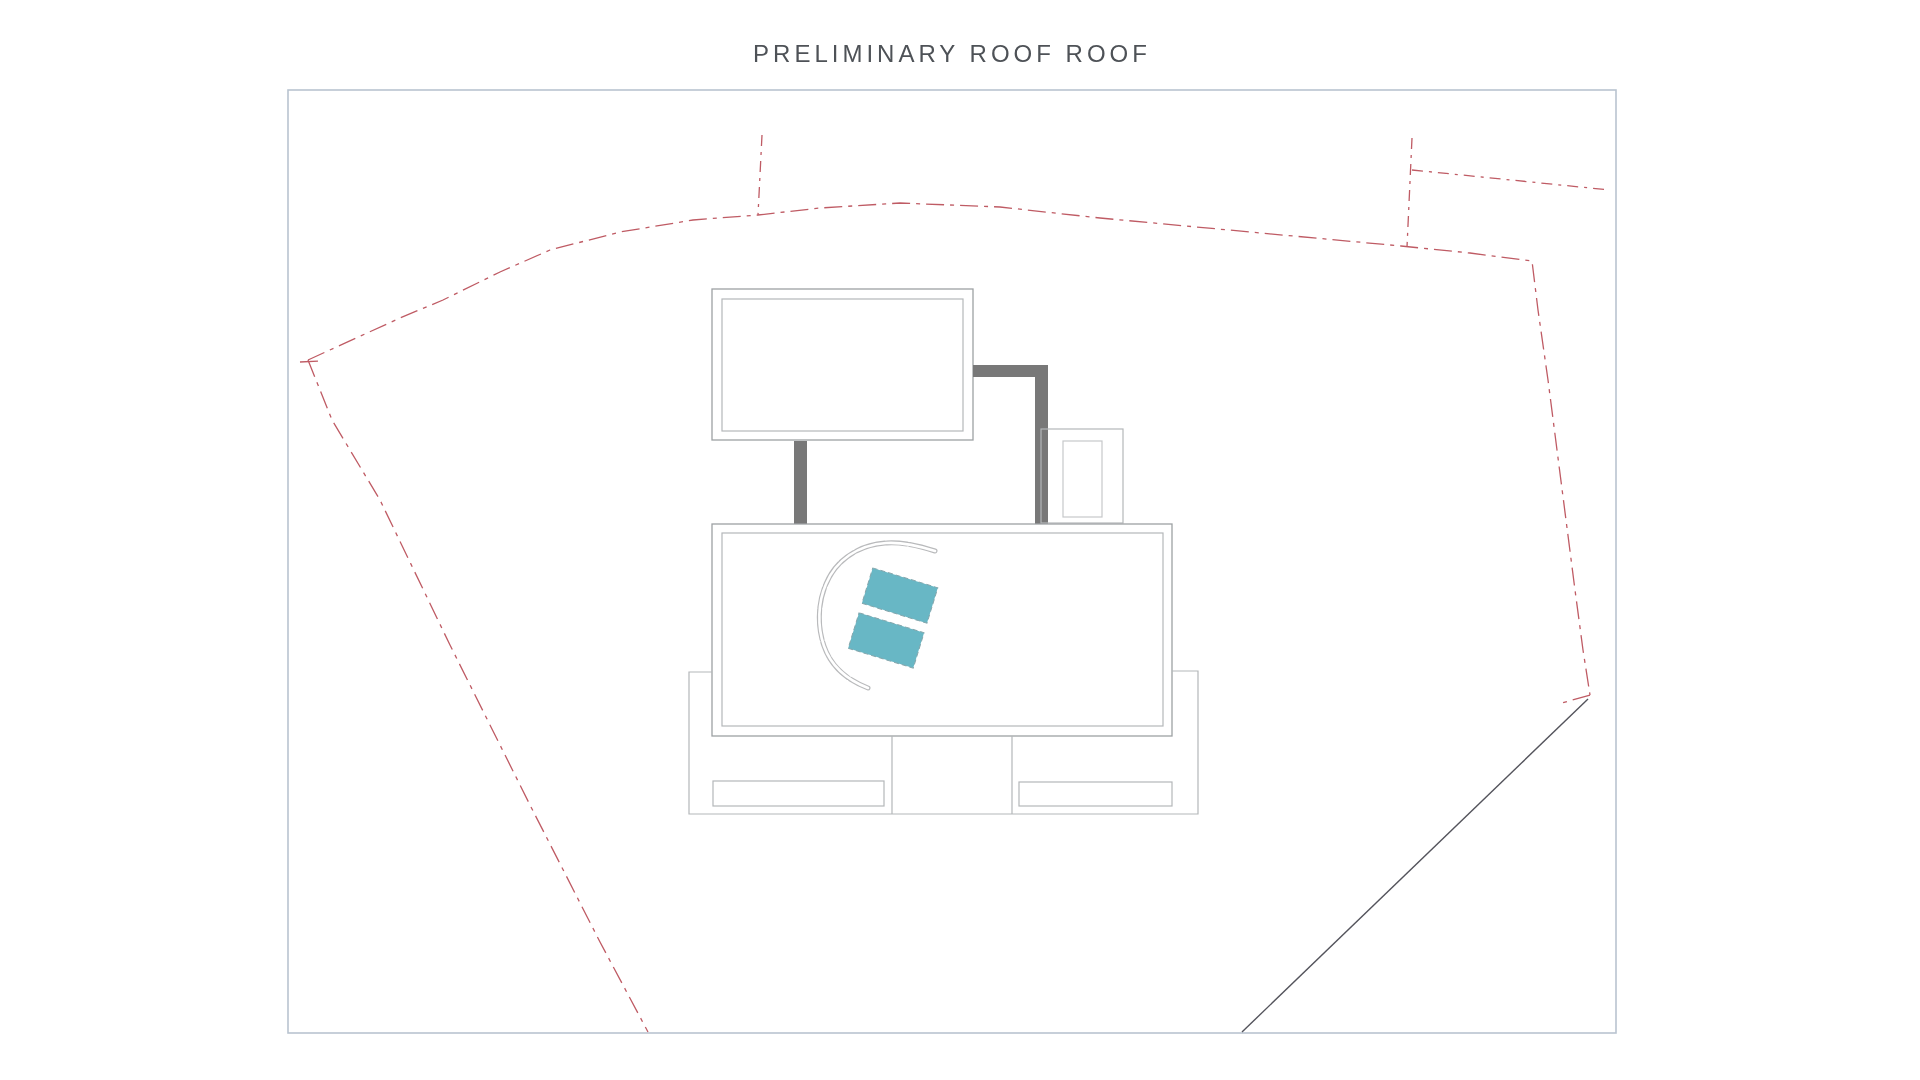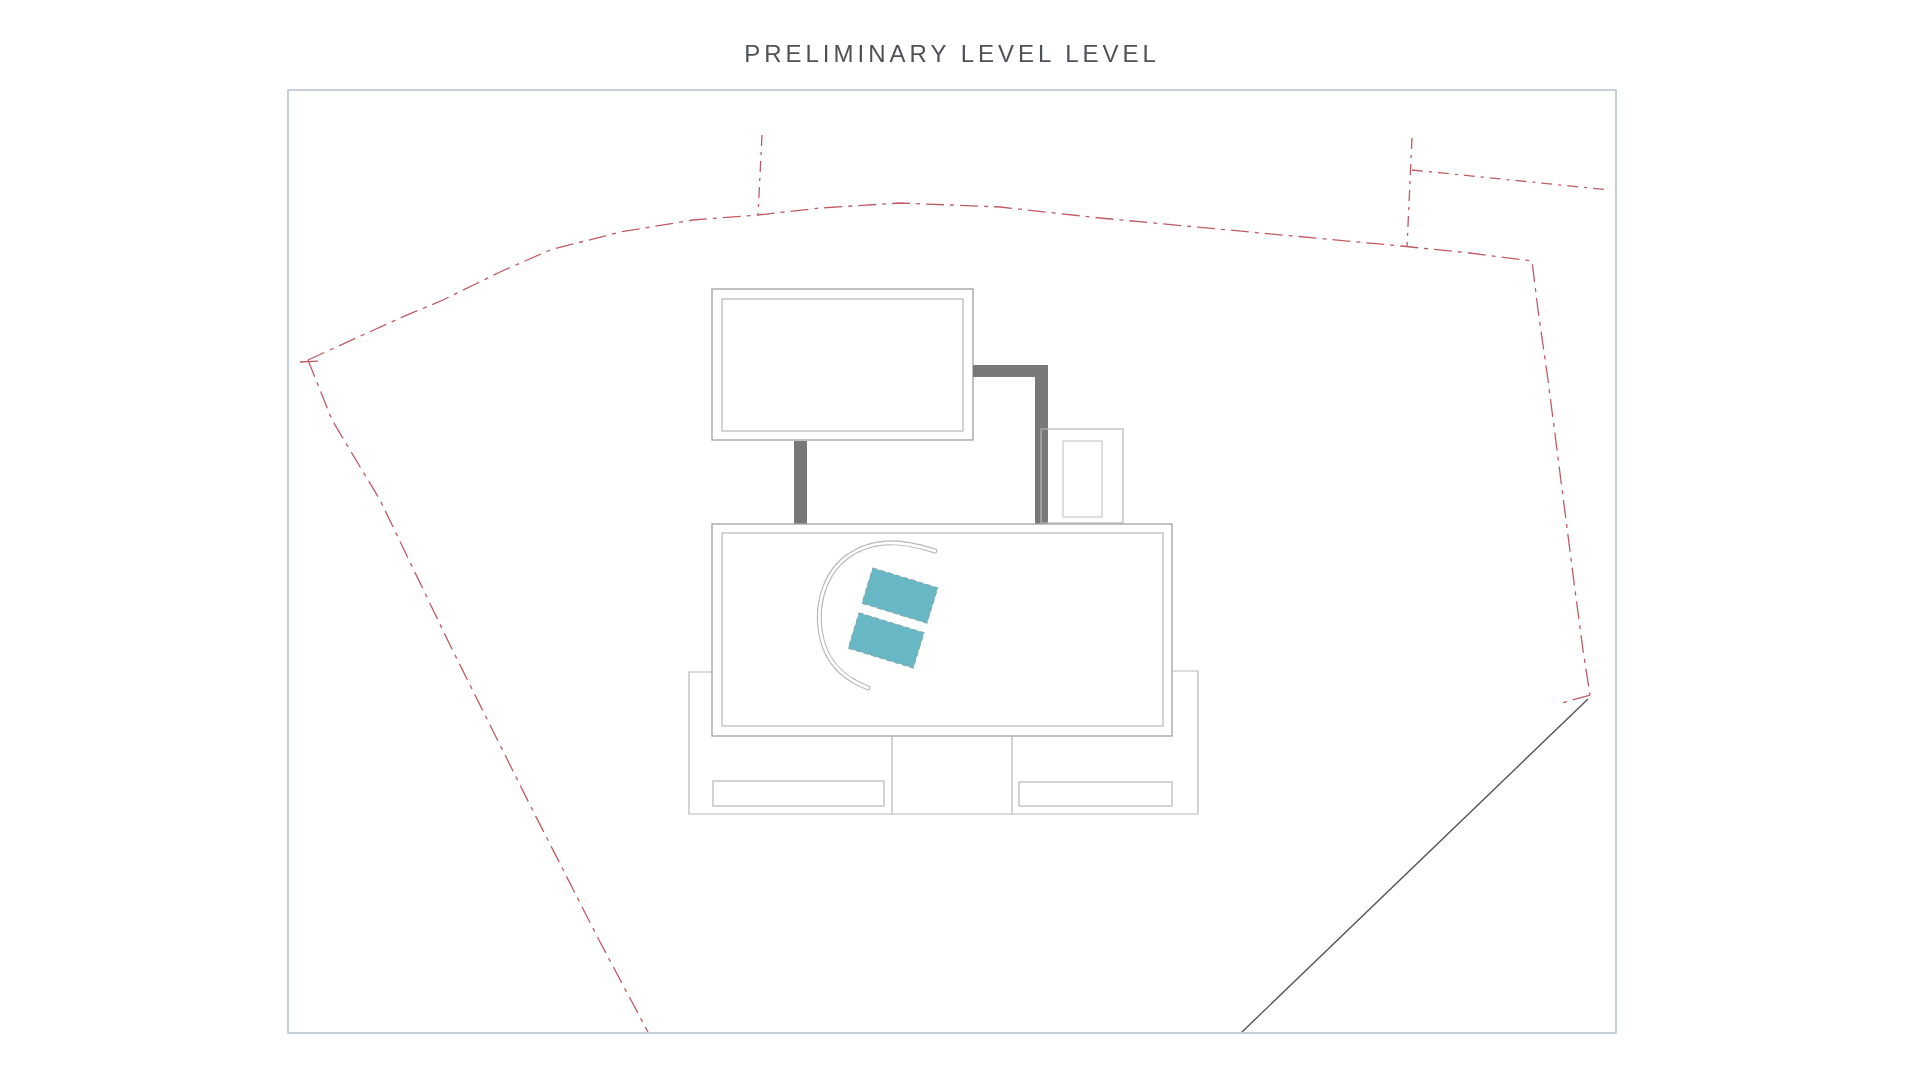--- a/index.html
+++ b/index.html
@@ -47,21 +47,21 @@
   .skylight-panel   { fill: #68b7c5; stroke: #84a6ac; stroke-width: 1; stroke-dasharray: 5 3; }
   .arc-outer        { fill: none; stroke: #b9babc; stroke-width: 5;
                       stroke-dasharray: 26 3 20 2 30 3 16 2; stroke-linecap: round; }
   .arc-core         { fill: none; stroke: #ffffff; stroke-width: 2.6; stroke-linecap: round; }
 </style>
 </head>
 <body>
 
 <div class="sheet">
 
-  <div class="sheet-title" data-bind="page.title">PRELIMINARY LEVEL LEVEL</div>
+  <div class="sheet-title" data-bind="page.title">PRELIMINARY ROOF ROOF</div>
 
   <svg class="drawing" width="1920" height="1080" viewBox="0 0 1920 1080">
 
     <rect class="frame-rect" x="288" y="90" width="1328" height="943" data-bind-attr="stroke:colors.frame_border" stroke="#b9c4d0"></rect>
 
     <g class="red-line red-dashdot" data-bind-attr="stroke:colors.boundary_red" stroke="#bf5b64">
       <path d="M308 360 L400 318 L443 300 L500 272 L550 250 L620 232 L693 220 L758 215
                L820 208 L900 203 L1000 207 L1100 218 L1250 232 L1401 246 L1470 253 L1532 261
                L1538 310 L1548 380 L1557 450 L1566 520 L1575 590 L1583 650 L1590 695"></path>
       <path d="M308 360 L332 420 L380 500 L450 645 L530 805 L600 942 L648 1032"></path>

